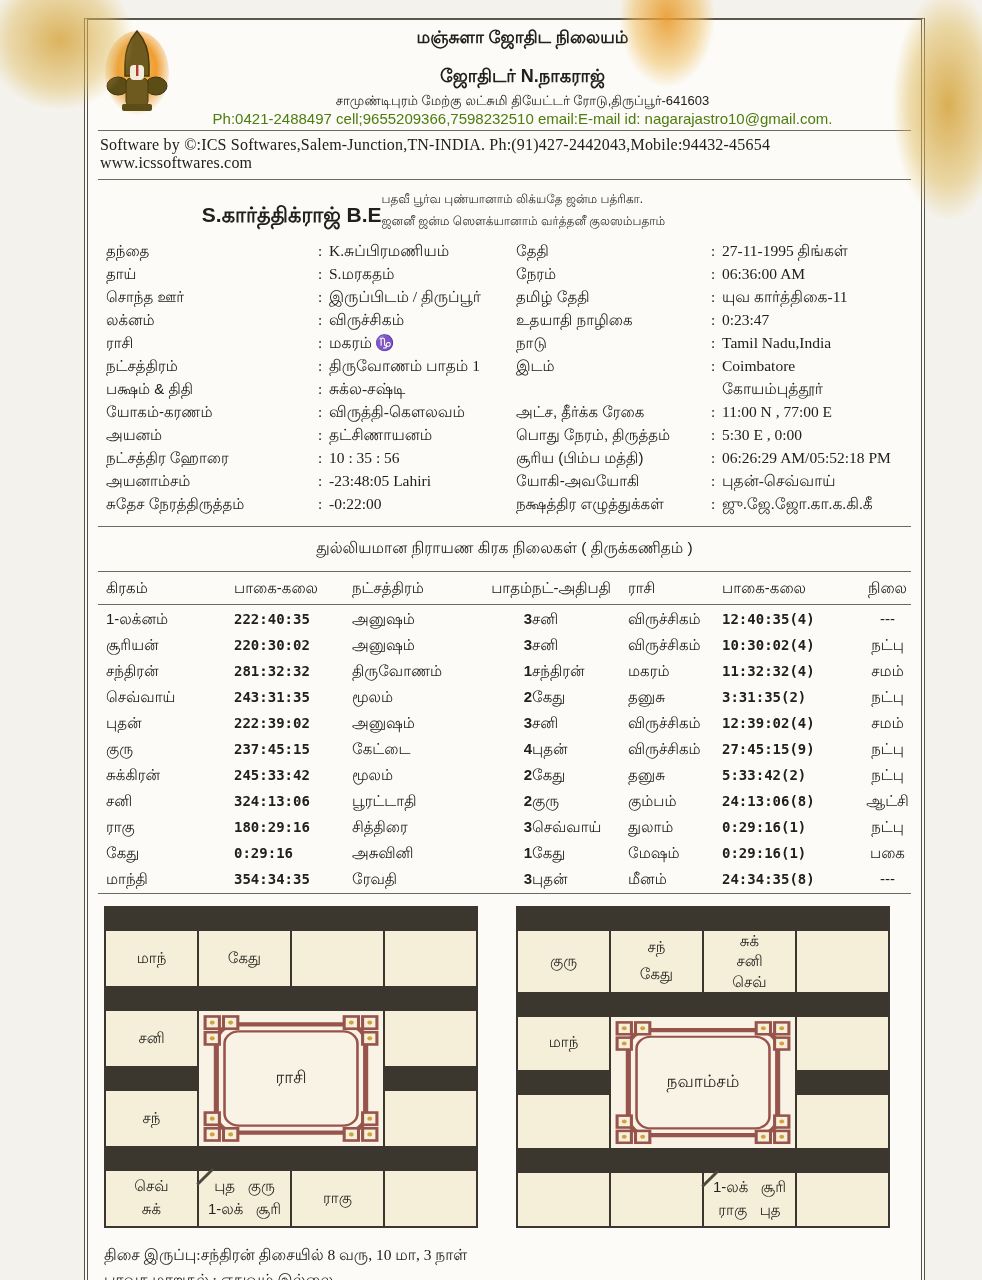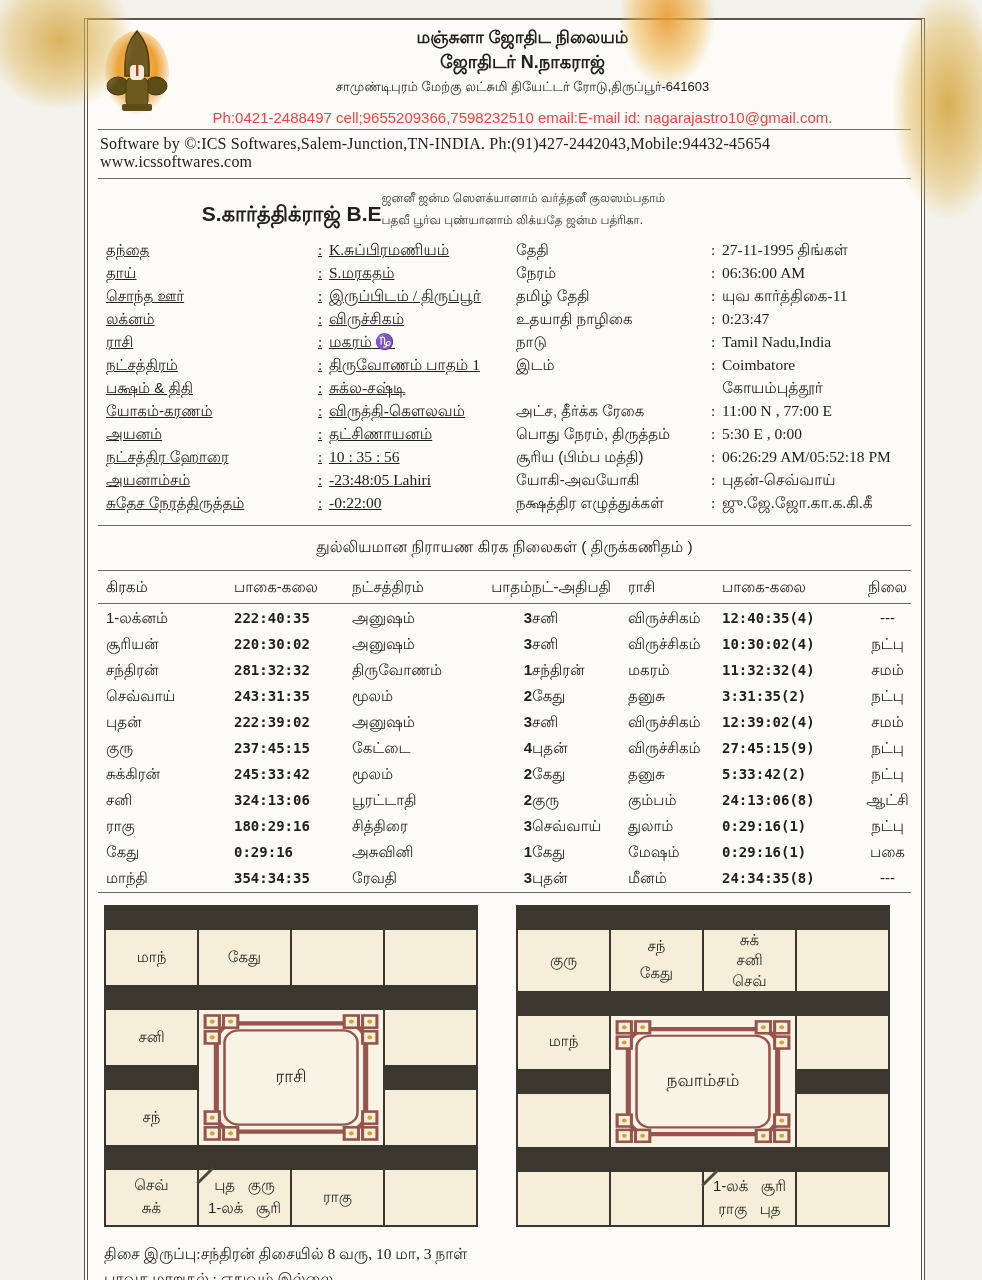--- a/index.html
+++ b/index.html
@@ -13,34 +13,34 @@
   .stain-tr{left:878px;top:-40px;width:140px;height:290px;
     background:radial-gradient(closest-side,rgba(213,163,58,.85),rgba(224,188,96,.5) 55%,rgba(228,196,110,0) 80%);}
   .page{position:absolute;left:84px;top:18px;width:841px;height:1262px;box-sizing:border-box;
     background:#fcfbf7;border-left:4px double #56524a;border-right:4px double #56524a;border-top:2px solid #5b574f;
     padding:6px 10px 0 10px;z-index:1;}
   
   .header{display:flex;align-items:flex-start;padding:2px 0 2px 2px;}
   .logo{width:74px;height:90px;flex:0 0 auto;}
   .head-text{flex:1;text-align:center;padding-right:40px;}
   .h-title1{font-size:17px;font-weight:bold;font-family:"Liberation Sans",sans-serif;}
-  .h-title2{font-size:18px;font-weight:bold;font-family:"Liberation Sans",sans-serif;margin-top:3px;}
+  .h-title2{font-size:18px;font-weight:bold;font-family:"Liberation Sans",sans-serif;margin-top:17px;}
   .h-addr{font-size:13px;font-family:"Liberation Sans",sans-serif;margin-top:4px;}
-  .h-contact{font-size:15px;font-family:"Liberation Sans",sans-serif;margin-top:13px;color:#ef4444;}
+  .h-contact{font-size:15px;font-family:"Liberation Sans",sans-serif;margin-top:0;color:#4d7c0f;}
   .rule{border-top:1.6px solid #6e6a61;margin:1px 0;}
   .rule.thin{border-top-width:1.2px;}
   .software{font-size:16px;padding:4px 2px 6px 2px;letter-spacing:.2px;}
   
   .person{display:flex;justify-content:center;align-items:flex-start;padding:8px 150px 4px 8px;}
   .pname{font-size:21px;font-family:"Liberation Sans",sans-serif;font-weight:600;margin-top:14px;}
   .blessing{font-size:12px;line-height:1.8;text-align:left;color:#2c2a25;font-family:"Liberation Sans",sans-serif;}
   
   .details{display:flex;padding:6px 0 4px 8px;}
   .dcol{display:flex;flex-direction:column;}
-  .dcol.left{width:410px;flex:0 0 auto;text-decoration:underline;}
+  .dcol.left{width:410px;flex:0 0 auto;}
   .dcol.right{flex:1;}
   .drow{display:flex;min-height:23px;align-items:baseline;font-size:15px;}
   .dlabel{font-family:"Liberation Sans",sans-serif;}
   .left .dlabel{width:205px;flex:0 0 auto;}
   .right .dlabel{width:188px;flex:0 0 auto;}
   .dcolon{width:18px;flex:0 0 auto;text-align:center;}
   .dvalue{font-size:15.5px;}
   
   .ptable{margin-top:4px;}
   .ptable-title{text-align:center;font-size:15.5px;font-family:"Liberation Sans",sans-serif;padding:11px 0;}
@@ -101,22 +101,22 @@
       </div>
     </div>
 
     <div class="rule"></div>
     <div class="software">Software by ©:ICS Softwares,Salem-Junction,TN-INDIA. Ph:(91)427-2442043,Mobile:94432-45654 www.icssoftwares.com</div>
     <div class="rule"></div>
 
     <div class="person">
       <div class="pname">S.கார்த்திக்ராஜ் B.E</div>
       <div class="blessing">
+        <div>பதவீ பூர்வ புண்யானாம் லிக்யதே ஜன்ம பத்ரிகா.</div>
         <div>ஜனனீ ஜன்ம  ஸௌக்யானாம் வர்த்தனீ குலஸம்பதாம்</div>
-        <div>பதவீ பூர்வ புண்யானாம் லிக்யதே ஜன்ம பத்ரிகா.</div>
       </div>
     </div>
 
     <div class="details">
       <div class="dcol left" id="details-left">
           <div class="drow">
             <span class="dlabel">தந்தை</span>
             <span class="dcolon">:</span>
             <span class="dvalue">K.சுப்பிரமணியம்</span>
           </div>

